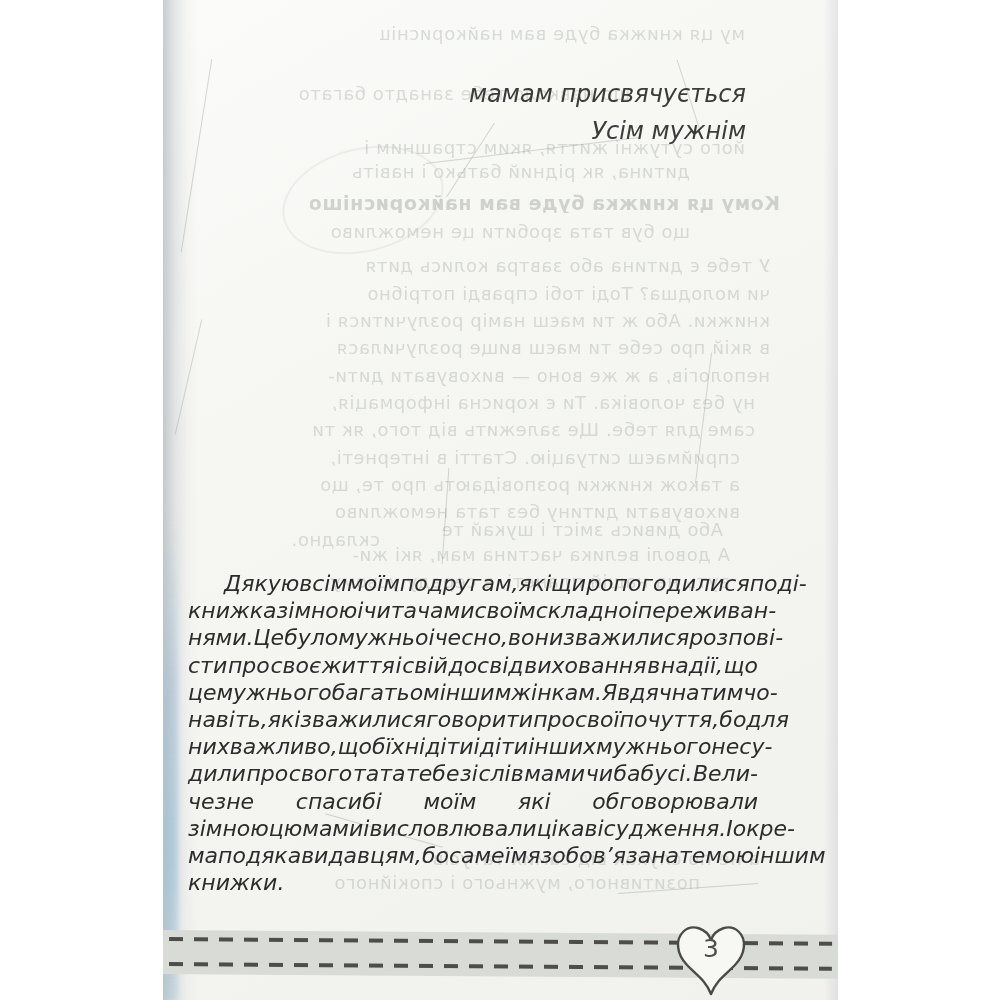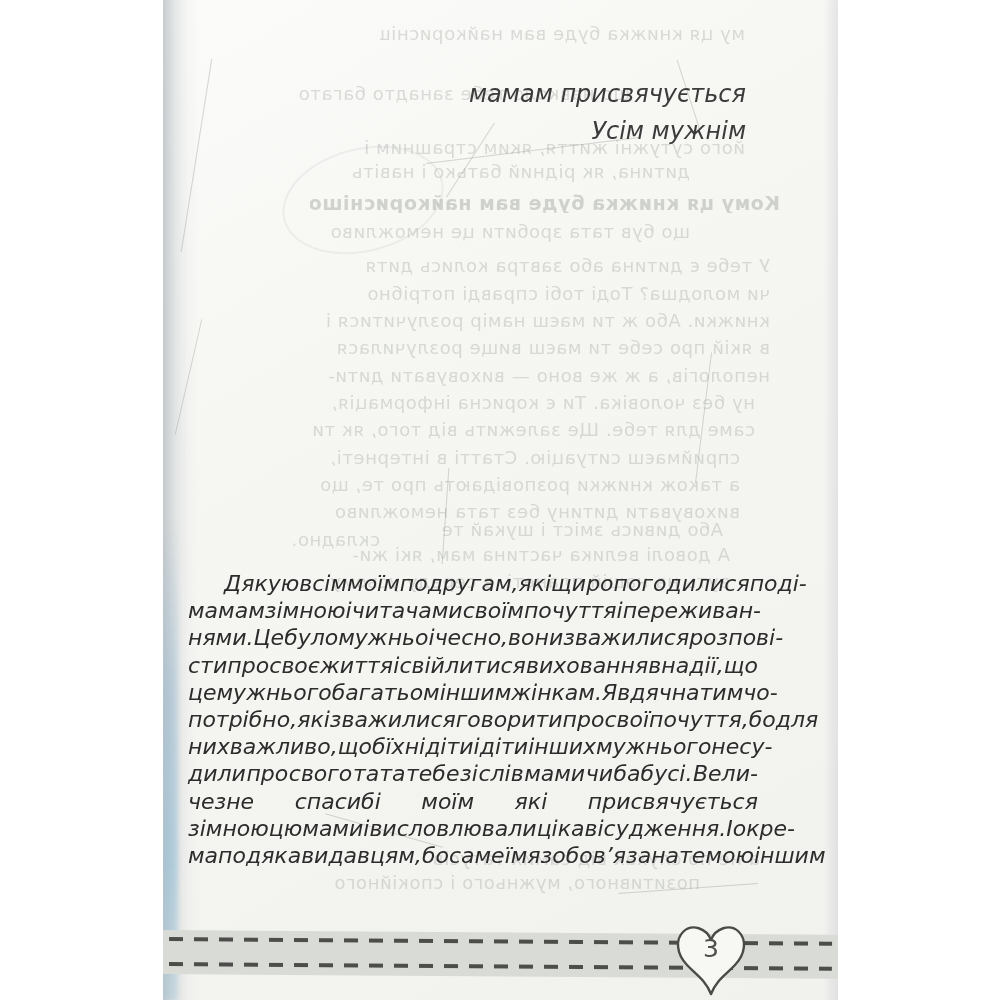--- a/index.html
+++ b/index.html
@@ -132,27 +132,27 @@
         <span>Дякую</span>
         <span>всім</span>
         <span>моїм</span>
         <span>подругам,</span>
         <span>які</span>
         <span>щиро</span>
         <span>погодилися</span>
         <span>поді-</span>
       </div>
       <div class="tline">
-        <span>мамам</span>
+        <span>книжка</span>
         <span>зі</span>
         <span>мною</span>
         <span>і</span>
         <span>читачами</span>
         <span>своїм</span>
-        <span>почуття</span>
+        <span>складно</span>
         <span>і</span>
         <span>переживан-</span>
       </div>
       <div class="tline">
         <span>нями.</span>
         <span>Це</span>
         <span>було</span>
         <span>мужньо</span>
         <span>і</span>
         <span>чесно,</span>
@@ -160,39 +160,39 @@
         <span>зважилися</span>
         <span>розпові-</span>
       </div>
       <div class="tline">
         <span>сти</span>
         <span>про</span>
         <span>своє</span>
         <span>життя</span>
         <span>і</span>
         <span>свій</span>
-        <span>литися</span>
+        <span>досвід</span>
         <span>виховання</span>
         <span>в</span>
         <span>надії,</span>
         <span>що</span>
       </div>
       <div class="tline">
         <span>це</span>
         <span>мужнього</span>
         <span>багатьом</span>
         <span>іншим</span>
         <span>жінкам.</span>
         <span>Я</span>
         <span>вдячна</span>
         <span>тим</span>
         <span>чо-</span>
       </div>
       <div class="tline">
-        <span>потрібно,</span>
+        <span>навіть,</span>
         <span>які</span>
         <span>зважилися</span>
         <span>говорити</span>
         <span>про</span>
         <span>свої</span>
         <span>почуття,</span>
         <span>бо</span>
         <span>для</span>
       </div>
       <div class="tline">
@@ -219,21 +219,21 @@
         <span>мами</span>
         <span>чи</span>
         <span>бабусі.</span>
         <span>Вели-</span>
       </div>
       <div class="tline">
         <span>чезне</span>
         <span>спасибі</span>
         <span>моїм</span>
         <span>які</span>
-        <span>присвячується</span>
+        <span>обговорювали</span>
       </div>
       <div class="tline">
         <span>зі</span>
         <span>мною</span>
         <span>цю</span>
         <span>мами</span>
         <span>і</span>
         <span>висловлювали</span>
         <span>цікаві</span>
         <span>судження.</span>
@@ -245,20 +245,23 @@
         <span>подяка</span>
         <span>видавцям,</span>
         <span>бо</span>
         <span>саме</span>
         <span>їм</span>
         <span>я</span>
         <span>зобов’язана</span>
         <span>темою</span>
         <span>іншим</span>
       </div>
+      <div class="tline last">
+        <span>книжки.</span>
+      </div>
     </div>
 
   <div class="band">
     <div class="dash top"></div>
     <div class="dash bot"></div>
   </div>
   <svg class="heart" viewBox="0 0 76 74">
     <path d="M38 17 C33.5 5 19 0.5 10.5 8.5 C2 16.5 3.5 31 14 42 C23 51.5 33 57.5 38 71 C43 57.5 53 51.5 62 42 C72.5 31 74 16.5 65.5 8.5 C57 0.5 42.5 5 38 17 Z" fill="#f7f7f4" stroke="#4a4a48" stroke-width="2.4" stroke-linejoin="round"></path>
   </svg>
   <div class="pagenum">3</div>

